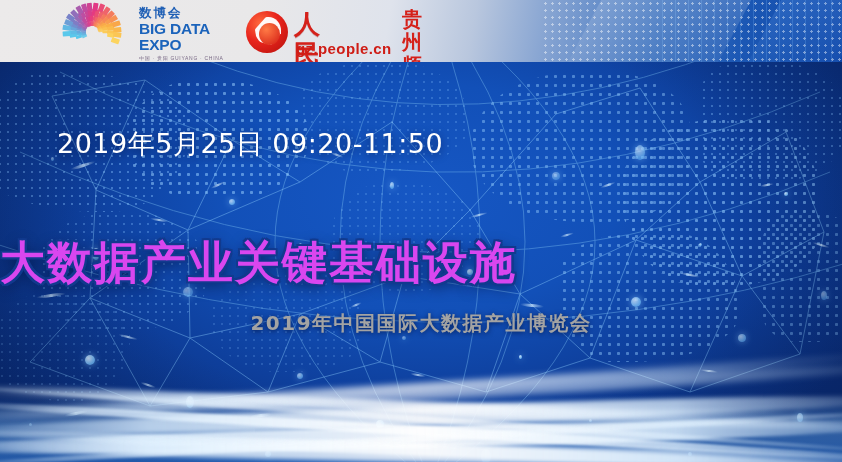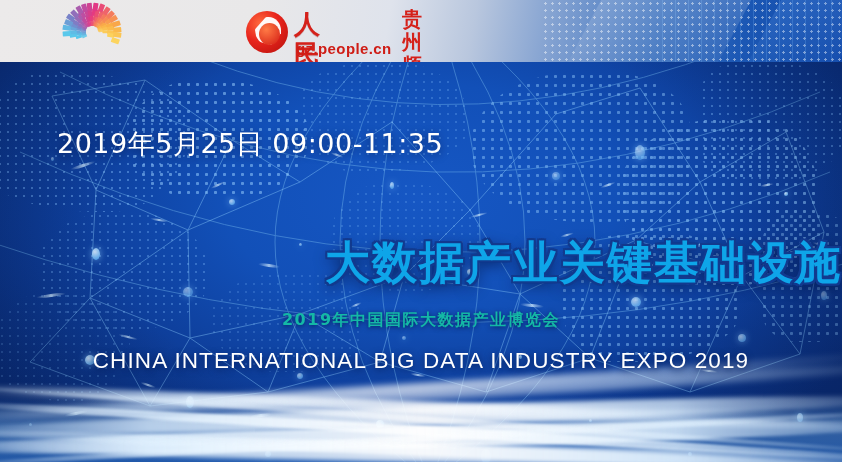--- a/index.html
+++ b/index.html
@@ -108,31 +108,31 @@
     position:absolute; left:57px; top:126px; font-size:27px; color:#ffffff;
     font-family:"DejaVu Sans",sans-serif; letter-spacing:.5px; font-weight:400;
     text-shadow:0 2px 8px rgba(0,20,70,.65); white-space:nowrap; z-index:6;
   }
   .title1 {
     position:absolute; left:0; right:0; top:186px; text-align:center; font-size:33px;
     color:#ffffff; font-family:"DejaVu Sans",sans-serif; font-weight:600; letter-spacing:1px;
     text-shadow:0 2px 10px rgba(0,20,70,.7); z-index:6;
   }
   .title2 {
-    position:absolute; left:0; right:0; top:233px; text-align:right; font-size:45px;
-    color:#0ea5e9; font-family:"DejaVu Sans",sans-serif; font-weight:bold; letter-spacing:2px;
+    position:absolute; left:0; right:0; top:233px; text-align:left; font-size:45px;
+    color:#d946ef; font-family:"DejaVu Sans",sans-serif; font-weight:bold; letter-spacing:2px;
     z-index:6;
     text-shadow:
       -2px 0 #123a8e, 2px 0 #123a8e, 0 -2px #123a8e, 0 2px #123a8e,
       -2px -2px #123a8e, 2px -2px #123a8e, -2px 2px #123a8e, 2px 2px #123a8e,
       0 4px 14px rgba(0,15,60,.8);
   }
   .sub-cn {
-    position:absolute; left:0; right:0; top:310px; text-align:center; font-size:16px;
-    color:#14b8a6; font-family:"DejaVu Sans",sans-serif; font-weight:600; letter-spacing:1.5px;
+    position:absolute; left:0; right:0; top:310px; text-align:center; font-size:20px;
+    color:#a3a3a3; font-family:"DejaVu Sans",sans-serif; font-weight:600; letter-spacing:1.5px;
     text-shadow:0 1px 5px rgba(0,20,70,.8); z-index:6;
   }
   .sub-en {
     position:absolute; left:0; right:0; top:348px; text-align:center; font-size:22.5px;
     color:#ffffff; font-family:"Liberation Sans",sans-serif; font-weight:400; letter-spacing:1.1px;
     text-shadow:0 2px 7px rgba(0,20,70,.8); z-index:6;
   }
 </style>
 </head>
 <body>
@@ -220,20 +220,26 @@
         <i style="width: 5px; height: 7.6px; left: 36.5344px; top: 0.354052px; background: rgb(233, 75, 119); opacity: 1; transform: rotate(20.75deg);"></i>
         <i style="width: 5px; height: 7.6px; left: 41.5744px; top: 2.93591px; background: rgb(239, 100, 106); opacity: 1; transform: rotate(33.5deg);"></i>
         <i style="width: 5px; height: 7.6px; left: 45.9203px; top: 6.56642px; background: rgb(244, 124, 93); opacity: 1; transform: rotate(46.25deg);"></i>
         <i style="width: 5px; height: 7.6px; left: 49.3578px; top: 11.0665px; background: rgb(247, 146, 83); opacity: 1; transform: rotate(59deg);"></i>
         <i style="width: 5px; height: 7.6px; left: 51.7173px; top: 16.2143px; background: rgb(249, 167, 74); opacity: 1; transform: rotate(71.75deg);"></i>
         <i style="width: 5px; height: 7.6px; left: 52.8826px; top: 21.7559px; background: rgb(250, 184, 76); opacity: 1; transform: rotate(84.5deg);"></i>
         <i style="width: 5px; height: 7.6px; left: 52.7961px; top: 27.4181px; background: rgb(251, 198, 85); opacity: 1; transform: rotate(97.25deg);"></i>
         <i style="width: 5px; height: 7.6px; left: 51.4622px; top: 32.9215px; background: rgb(252, 212, 95); opacity: 1; transform: rotate(110deg);"></i>
       </div>
 
+    <div class="logo-text">
+      <div class="cn">数博会</div>
+      <div class="en1">BIG DATA</div>
+      <div class="en2">EXPO</div>
+      <div class="loc">中国 · 贵阳   GUIYANG · CHINA</div>
+    </div>
 
     <div class="pd">
       <div class="pd-orb"></div>
       <div class="pd-cn">人民网</div>
       <div class="pd-url">gz.people.cn</div>
       <div class="pd-ch">
           <div>贵州</div>
           <div>频道</div>
         </div>
     </div>
@@ -382,18 +388,17 @@
         <div class="wave" style="bottom: 52px; height: 8px; transform: rotate(1.6deg); opacity: 0.5; filter: blur(2.5px);"></div>
         <div class="wave" style="bottom: 14px; height: 22px; transform: rotate(-1.4deg); opacity: 0.95; filter: blur(1.6px);"></div>
         <div class="wave" style="bottom: 6px; height: 12px; transform: rotate(2.2deg); opacity: 0.8; filter: blur(1.4px);"></div>
         <div class="wave" style="bottom: 70px; height: 9px; transform: rotate(-4deg); opacity: 0.4; filter: blur(3px);"></div>
         <div class="wave" style="bottom: 20px; height: 7px; transform: rotate(-3.2deg); opacity: 0.7; filter: blur(1px);"></div>
         <div class="wave" style="bottom: 40px; height: 6px; transform: rotate(4deg); opacity: 0.6; filter: blur(1.2px);"></div>
         <div class="wave" style="bottom: 0px; height: 18px; transform: rotate(1deg); opacity: 0.85; filter: blur(2px);"></div>
       </div>
   </div>
 
-  <div class="datetime">2019年5月25日 09:00-11:35</div>
+  <div class="datetime">2019年5月25日 09:20-11:50</div>
   <div class="title2">大数据产业关键基础设施</div>
   <div class="sub-cn">2019年中国国际大数据产业博览会</div>
-  <div class="sub-en">CHINA INTERNATIONAL BIG DATA INDUSTRY EXPO 2019</div>
 
 </div>
 
 </body></html>

